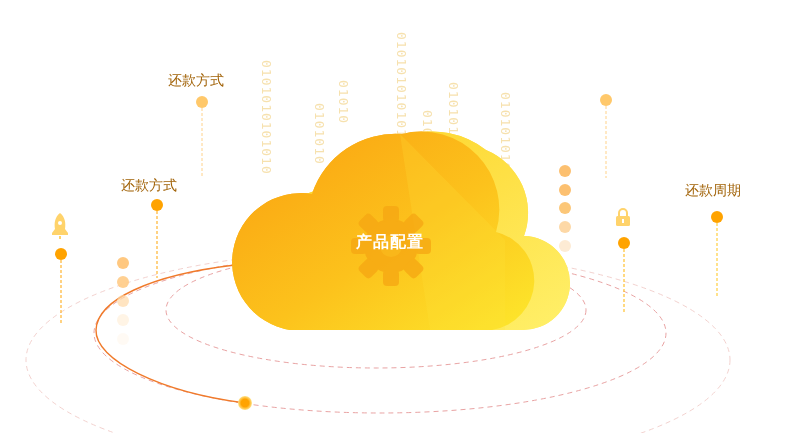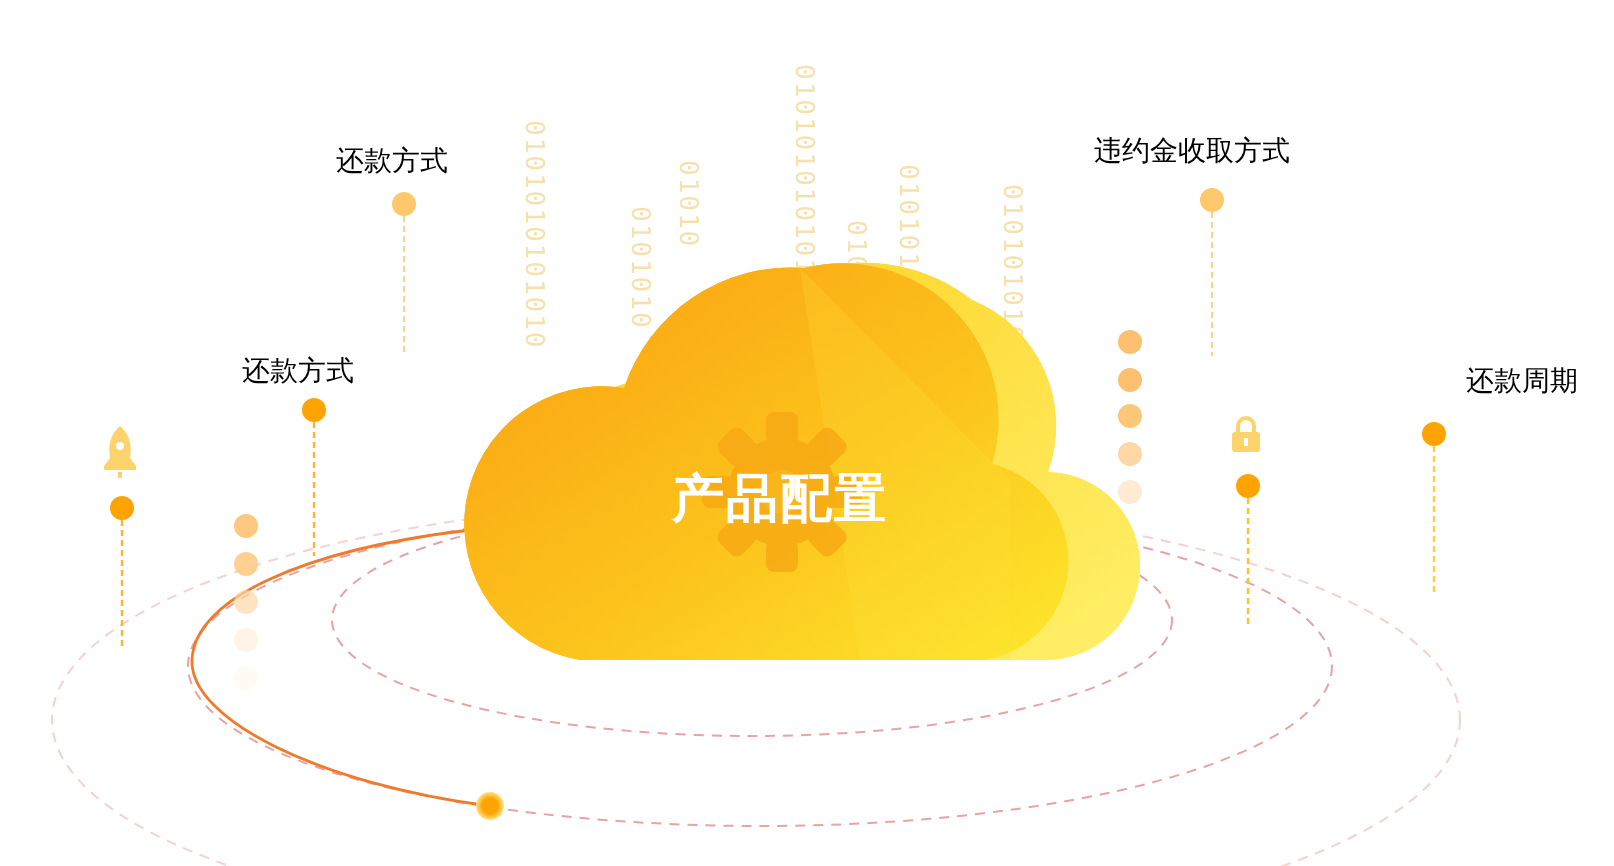--- a/index.html
+++ b/index.html
@@ -3,23 +3,23 @@
   <meta charset="utf-8">
   <style>
     html, body { margin: 0; padding: 0; background: #ffffff; }
     body { width: 807px; height: 433px; overflow: hidden; position: relative;
            font-family: "DejaVu Sans", "Liberation Sans", sans-serif; }
     .stage { position: absolute; left: 0; top: 0; width: 807px; height: 433px; }
     svg.bg { position: absolute; left: 0; top: 0; }
     .binary { position: absolute; writing-mode: vertical-rl; color: #f5dca0;
               font-family: "DejaVu Sans Mono", "Liberation Mono", monospace;
               font-size: 13px; letter-spacing: 1px; line-height: 14px; opacity: 0.85; }
-    .label { position: absolute; font-size: 14px; color: #000000; white-space: nowrap; font-family: Liberation Serif, serif; }
+    .label { position: absolute; font-size: 14px; color: #a16207; white-space: nowrap; font-family: Liberation Serif, serif; }
     .cloud-title { position: absolute; left: 335px; top: 232px; width: 110px; text-align: center;
-                   color: #ffffff; font-size: 26px; font-weight: bold; letter-spacing: 1px; }
+                   color: #ffffff; font-size: 16px; font-weight: bold; letter-spacing: 1px; }
   </style>
 </head>
 <body>
 
 <div class="stage">
 
   <svg class="bg" width="807" height="433" viewBox="0 0 807 433">
     <defs>
       <linearGradient id="cloudGrad" x1="0" y1="0" x2="1" y2="1">
         <stop offset="0" stop-color="#fa9f10"></stop>
@@ -152,15 +152,14 @@
         <rect x="24" y="-8" width="16" height="16" rx="4"></rect>
       </g>
       <circle r="11" fill="#f9b31a"></circle>
     </g>
   </svg>
 
   <div class="cloud-title">产品配置</div>
 
   <div class="label" style="left:168px;top:72px;">还款方式</div>
   <div class="label" style="left:121px;top:177px;">还款方式</div>
-  <div class="label" style="left:547px;top:67px;">违约金收取方式</div>
-  <div class="label" style="left:685px;top:182px;margin-left:48px;">还款周期</div>
+  <div class="label" style="left:685px;top:182px;">还款周期</div>
 </div>
 
 </body></html>

